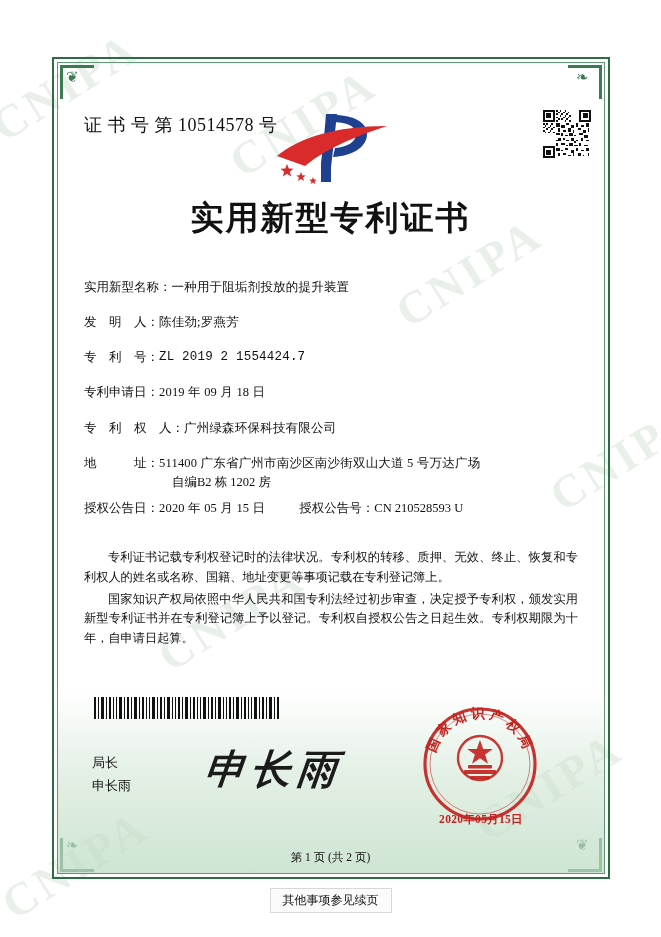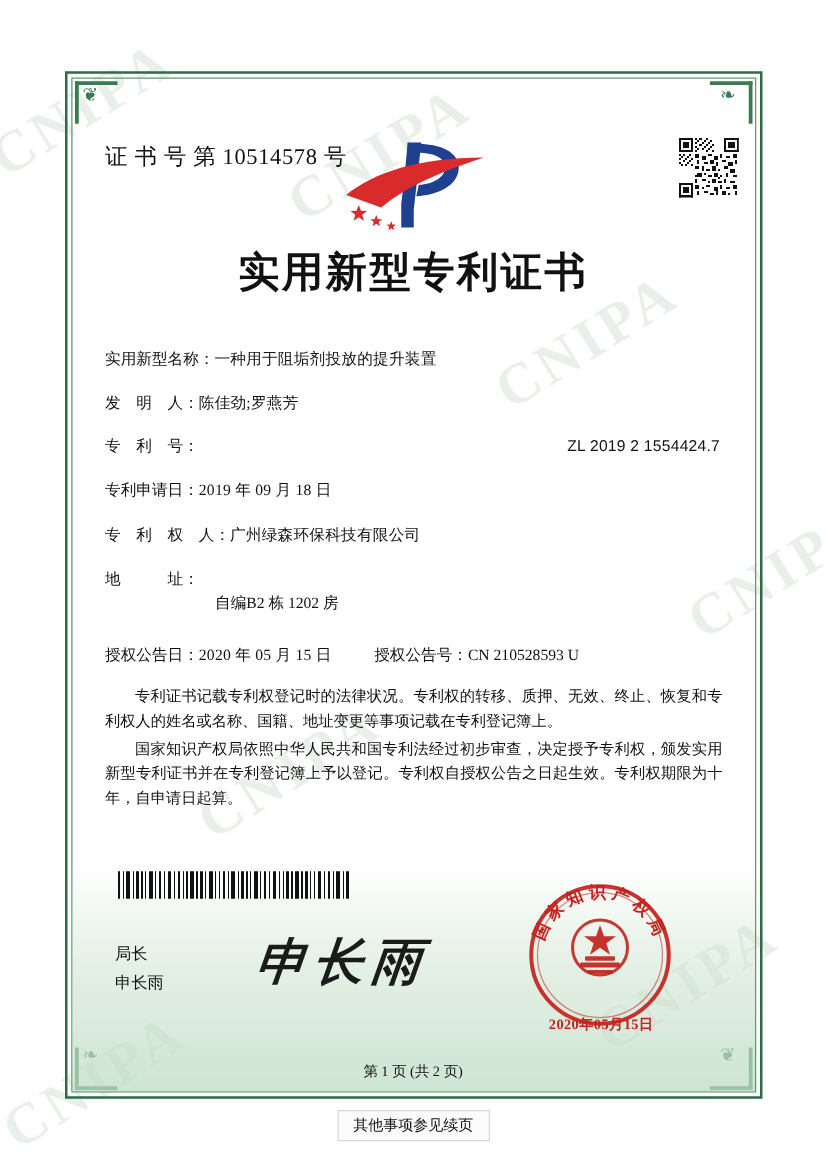--- a/index.html
+++ b/index.html
@@ -155,21 +155,21 @@
   }
   .flabel {
     flex: 0 0 auto;
     white-space: pre;
     letter-spacing: 0px;
   }
   .fvalue {
     flex: 1 1 auto;
     letter-spacing: 0.2px;
   }
-  .fvalue.mono { font-family: Liberation Sans, sans-serif; text-align: right; }
+  .fvalue.mono { font-family: Liberation Mono, monospace; }
   .fvalue-2nd {
     margin-left: 88px;
     font-size: 12.5px;
     margin-top: 2px;
     color: #111;
   }
   .frow.two-col .right {
     margin-left: 34px;
     white-space: pre;
   }
@@ -440,25 +440,26 @@
     </div>
 
     <div class="frow">
       <span class="flabel">专　利　权　人：</span>
       <span class="fvalue">广州绿森环保科技有限公司</span>
     </div>
 
     <div>
       <div class="frow" style="margin-bottom:0">
         <span class="flabel">地　　　址：</span>
+        <span class="fvalue">511400  广东省广州市南沙区南沙街双山大道 5 号万达广场</span>
       </div>
       <div class="fvalue-2nd">自编B2 栋 1202 房</div>
     </div>
 
-    <div class="frow two-col" style="margin-top:24px">
+    <div class="frow two-col" style="margin-top:8px">
       <span class="flabel">授权公告日：</span>
       <span class="fvalue" style="flex:0 0 auto">2020 年 05 月 15 日</span>
       <span class="right">授权公告号：</span>
       <span>CN 210528593 U</span>
     </div>
 
   </div>
 
   <div class="paras">
     <p>专利证书记载专利权登记时的法律状况。专利权的转移、质押、无效、终止、恢复和专利权人的姓名或名称、国籍、地址变更等事项记载在专利登记簿上。</p>

